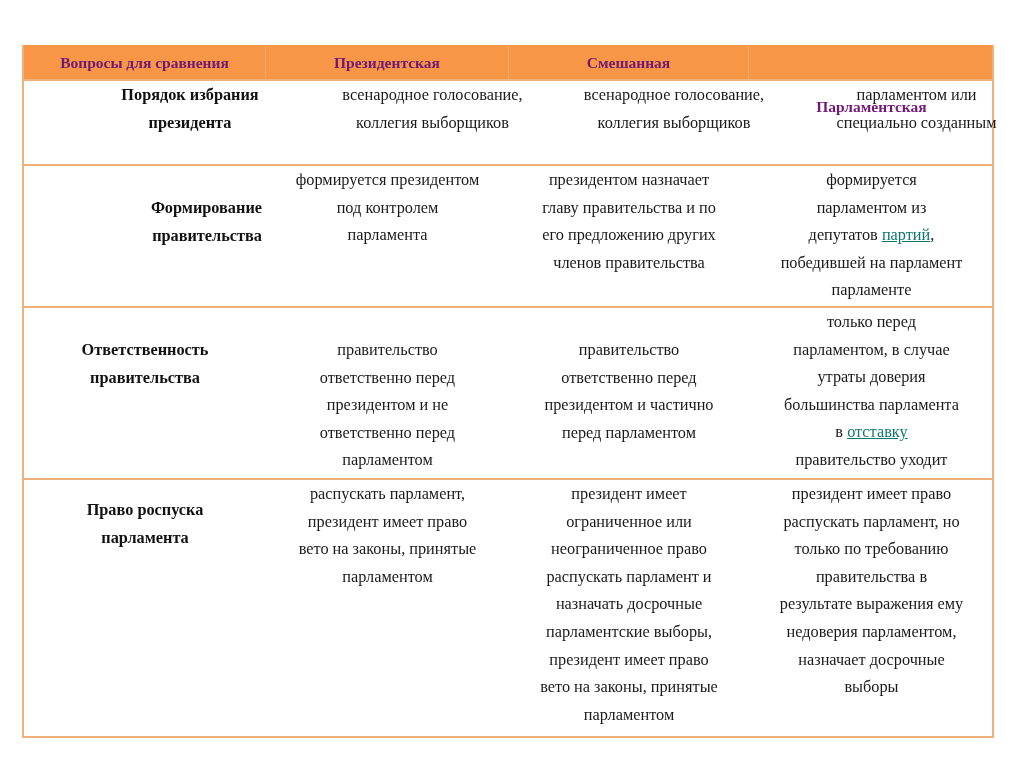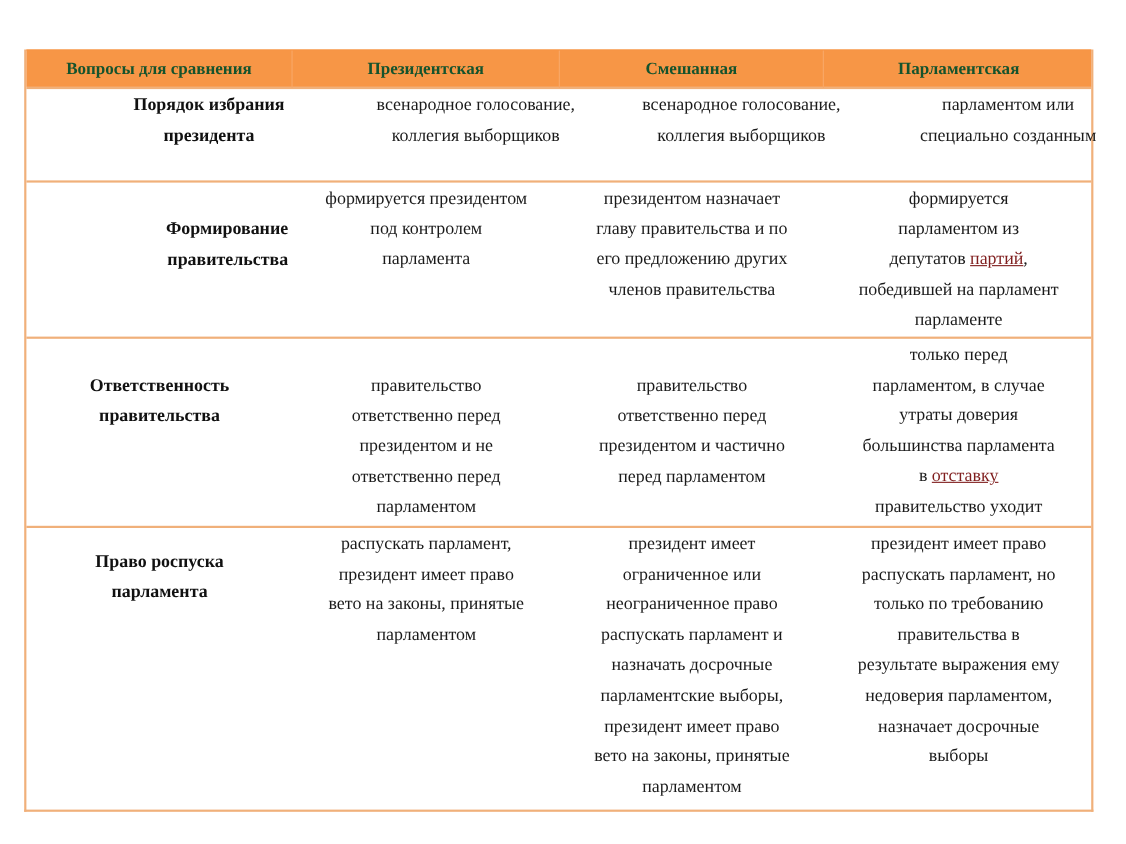--- a/index.html
+++ b/index.html
@@ -35,47 +35,47 @@
       display: grid;
       grid-template-columns: 242px 243px 240px 245px;
       box-sizing: border-box;
     }
     .header-row {
       background: #f79646;
       height: 34px;
       border-top: 1px solid #f79646;
     }
     .header-row .cell {
-      color: #14532d;
+      color: #701a75;
       font-weight: bold;
       font-size: 15.5px;
       display: flex;
       align-items: center;
       justify-content: center;
       height: 34px;
       border-right: 1px solid #f8a868;
     }
-    .header-row .cell:last-child { border-right: none; }
+    .header-row .cell:last-child { border-right: none; margin-top: 44px; }
     .body-row {
       border-top: 2px solid #f0b07a;
     }
     .cell {
       text-align: center;
       font-size: 16.3px;
       line-height: 27.6px;
       box-sizing: border-box;
       padding: 0 4px;
     }
     .cell.q {
       font-weight: bold;
       color: #111;
     }
     .line { display: block; white-space: nowrap; }
     a.link {
-      color: #7f1d1d;
+      color: #0f766e;
       text-decoration: underline;
     }
   </style>
 </head>
 <body>
 
 <div class="slide">
   <div class="table">
 
     <div class="row header-row">

